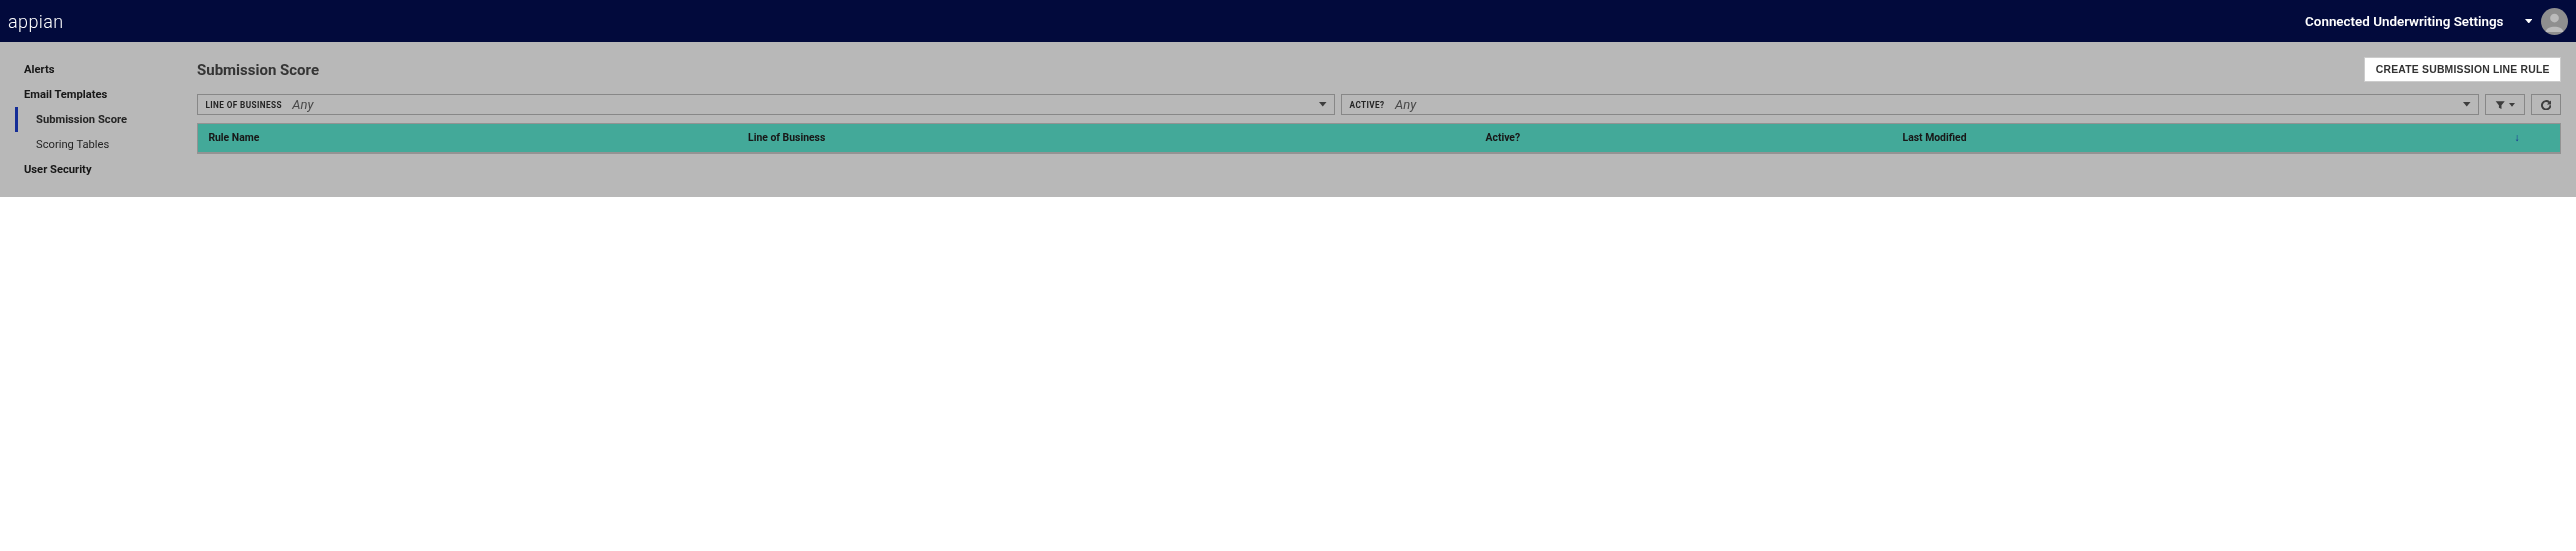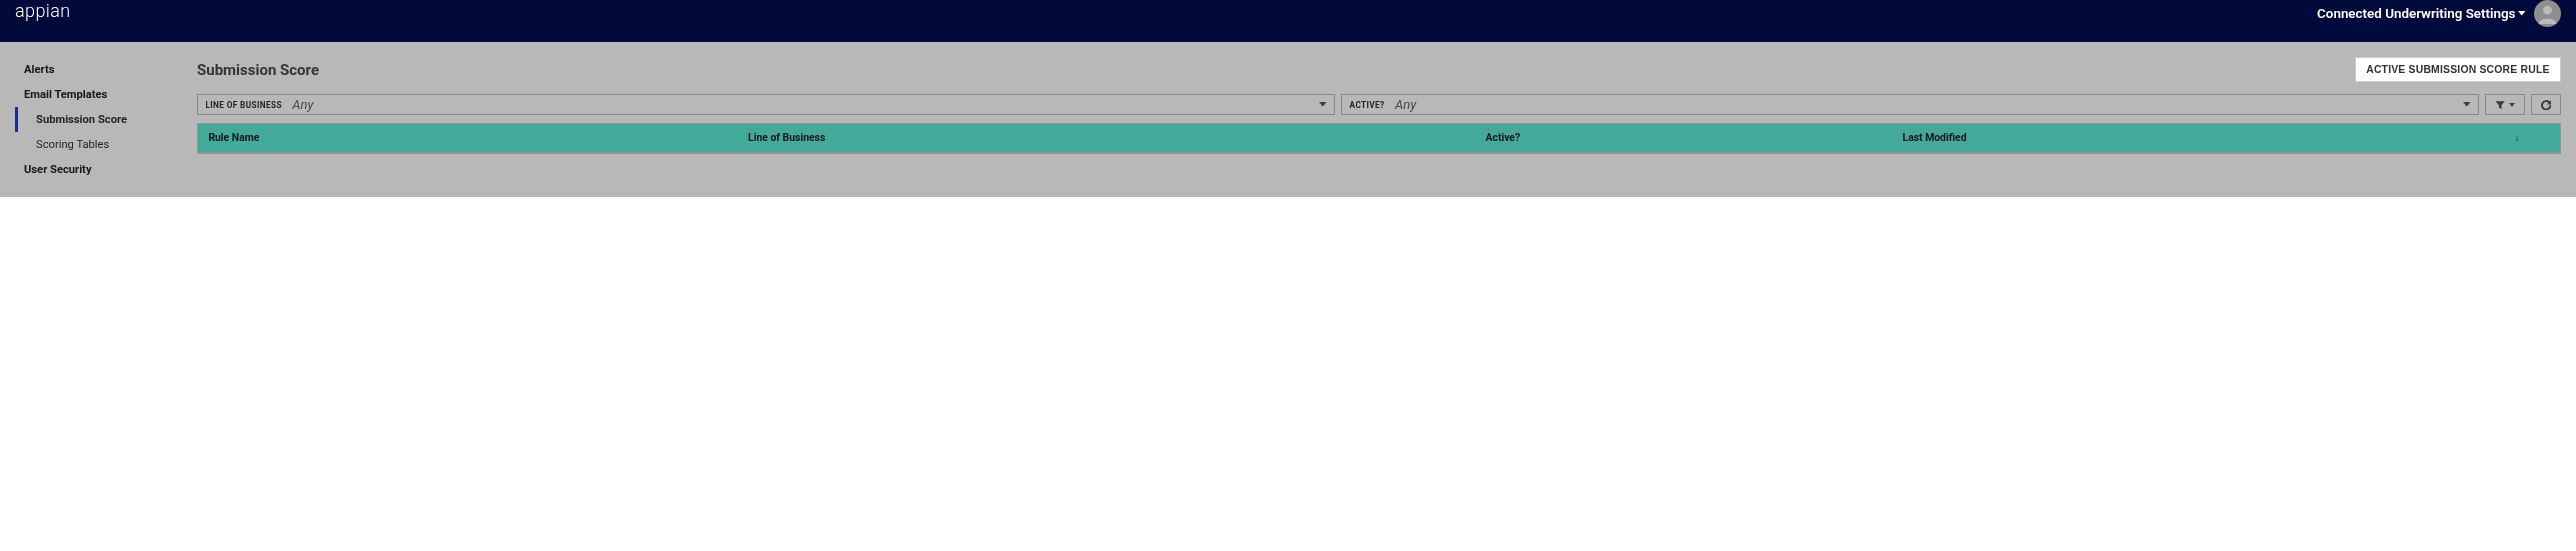--- a/index.html
+++ b/index.html
@@ -1,21 +1,21 @@
 <!DOCTYPE html>
 <html style="font-size:12px"><head>
   <meta charset="utf-8">
   <style>
     * { box-sizing: border-box; margin: 0; padding: 0; }
     body { font-family: -apple-system, BlinkMacSystemFont, "Segoe UI", Roboto, Arial, sans-serif; font-size: 10.4px; color: #333; background: #fff; }
     
-    .header { background: #020a3c; height: 42px; display: flex; align-items: flex-start; padding: 0 15px; justify-content: space-between; }
+    .header { background: #020a3c; height: 42px; display: flex; align-items: center; padding: 0 8px; justify-content: space-between; }
     .logo { color: #fff; font-size: 18px; font-weight: 300; letter-spacing: 0.4px; }
     .header-right { display: flex; align-items: center; gap: 9px; }
-    .header-link { color: #fff; font-size: 13.4px; font-weight: 600; display: flex; align-items: center; gap: 2px; cursor: pointer; }
+    .header-link { color: #fff; font-size: 13.4px; font-weight: 600; display: flex; align-items: center; gap: 21px; cursor: pointer; }
     .avatar { width: 27px; height: 27px; border-radius: 50%; background: #8f8f8f; display: flex; align-items: center; justify-content: center; }
     
     .main-wrap { display: flex; position: relative; gap: 26px; }
     .overlay { position: absolute; inset: 0; background: rgba(0,0,0,0.28); z-index: 10; pointer-events: none; }
     
     .sidebar { width: 162px; flex: 0 0 162px; padding: 15px 0 15px 15px; }
     .sidebar-item { padding: 6px 9px; font-size: 11.2px; font-weight: 700; color: #222; cursor: pointer; }
     .sidebar-subitem { padding: 6px 9px 6px 21px; font-size: 11.2px; font-weight: 400; color: #333; cursor: pointer; }
     .sidebar-item.active, .sidebar-subitem.active { border-left: 3px solid #1d3fd1; padding-left: 18px; font-weight: 700; }
     
@@ -74,21 +74,21 @@
     <div class="sidebar-item">Alerts</div>
     <div class="sidebar-item">Email Templates</div>
     <div class="sidebar-subitem active">Submission Score</div>
     <div class="sidebar-subitem">Scoring Tables</div>
     <div class="sidebar-item">User Security</div>
   </div>
 
   <div class="content">
     <div class="page-header">
       <div class="page-title">Submission Score</div>
-      <button class="create-btn">ACTIVE SUBMISSION SCORE RULE</button>
+      <button class="create-btn">CREATE SUBMISSION LINE RULE</button>
     </div>
 
     <div class="filters">
       <div class="dropdown" style="flex:1;">
         <span class="dd-label">LINE OF BUSINESS</span>
         <span class="dd-value">Any</span>
         <svg class="dd-caret" width="7.5" height="4.5" viewBox="0 0 10 6">
             <path d="M0 0 L5 6 L10 0 Z" fill="#555"></path>
           </svg>
       </div>

